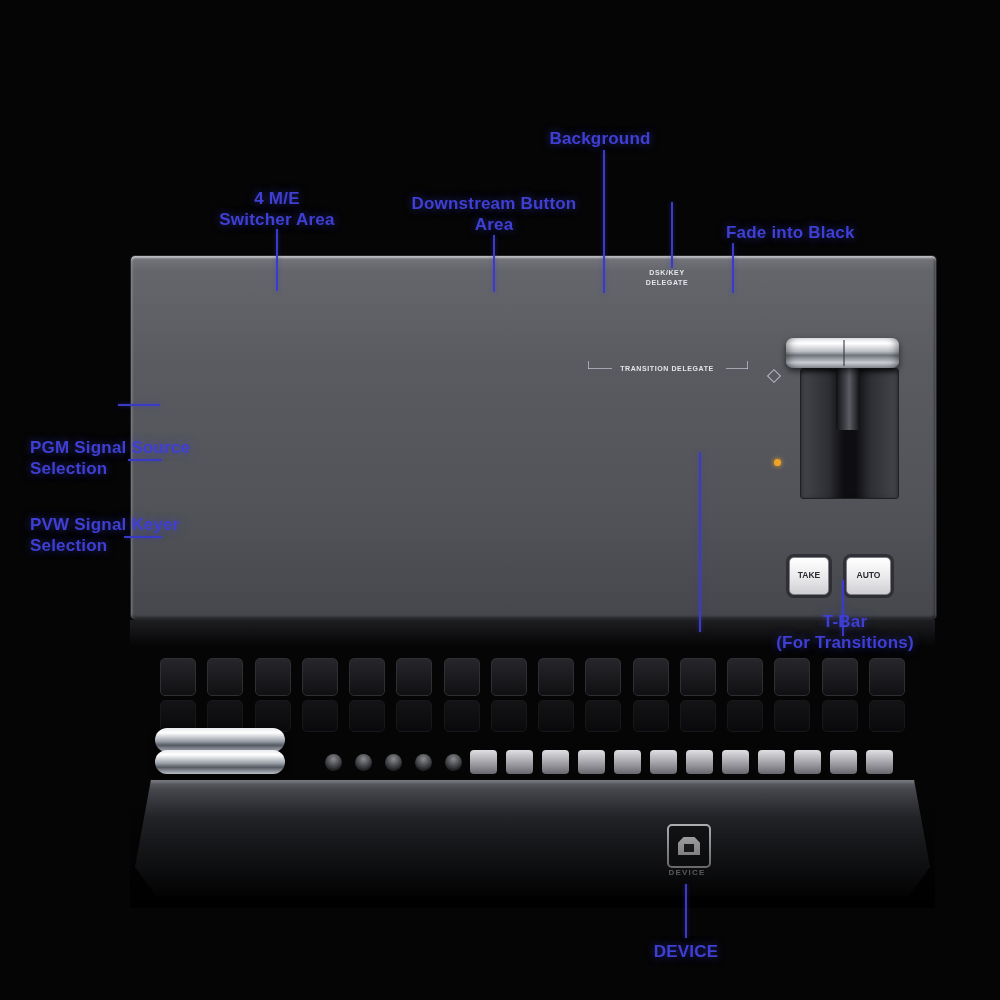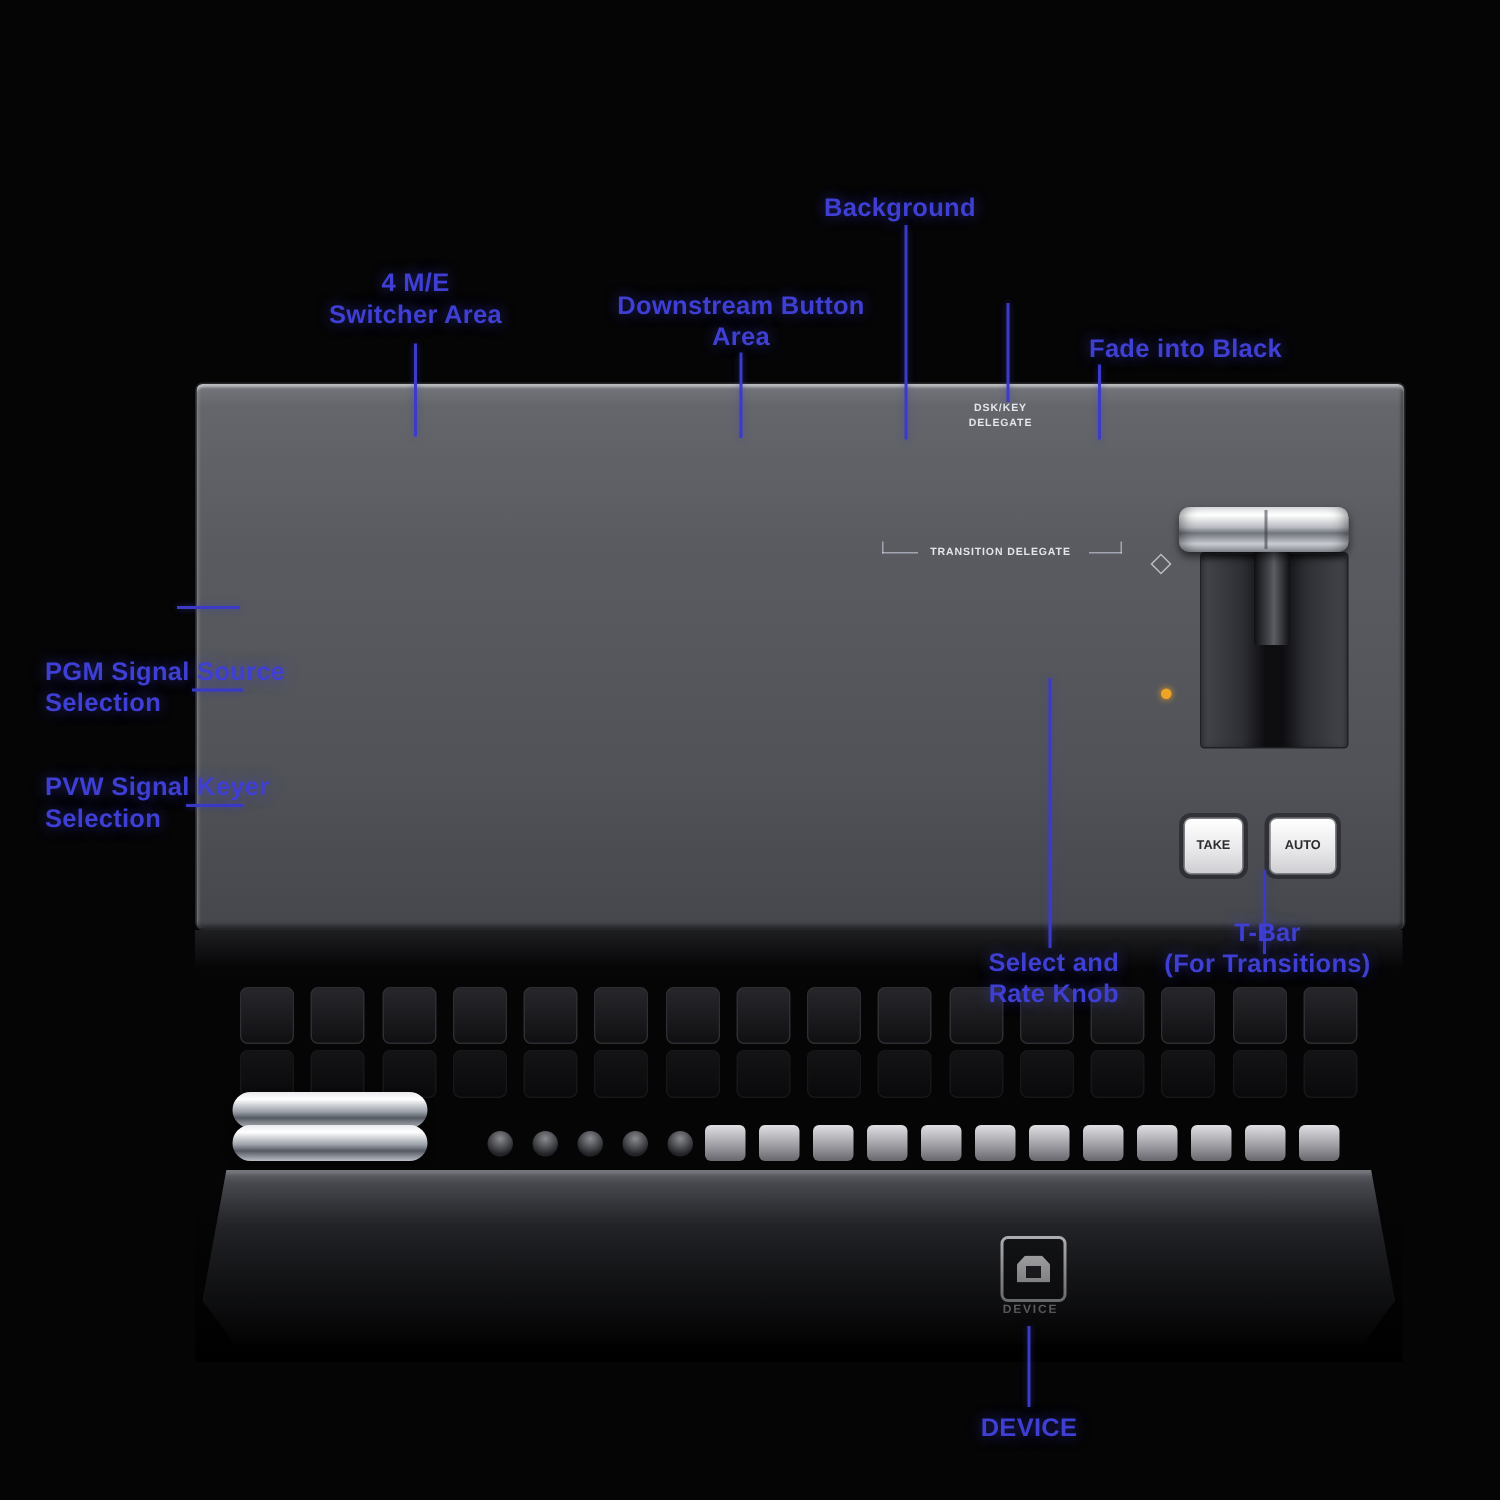--- a/index.html
+++ b/index.html
@@ -17,21 +17,21 @@
          box-shadow:inset 0 2px 2px rgba(255,255,255,.55),inset 0 -2px 3px rgba(0,0,0,.5),
                     inset 2px 0 2px rgba(255,255,255,.18),inset -2px 0 2px rgba(0,0,0,.3);}
   .gbox{position:absolute;border:1px solid rgba(185,195,225,.5);border-radius:3px;}
   .gtitle{position:absolute;top:-6px;left:50%;transform:translateX(-50%);background:#57595f;
           padding:0 5px;font-size:8px;font-weight:bold;color:#eceef2;letter-spacing:.8px;white-space:nowrap;}
   .krow{position:absolute;left:6px;right:6px;bottom:8px;display:flex;justify-content:space-between;align-items:flex-end;}
   .key{width:34px;height:34px;border-radius:5px;box-sizing:border-box;
        background:linear-gradient(180deg,#ffffff,#e9e9eb 55%,#cfcfd3);
        border:1px solid #7e7e84;color:#2b2b30;font-weight:bold;
        box-shadow:0 0 0 3px rgba(16,16,20,.45),inset 0 1px 1px #fff;
-       display:flex;flex-direction:column;align-items:center;justify-content:center;text-align:center;}
+       display:flex;flex-direction:column;align-items:center;justify-content:center;text-align:center;margin-top:12px;}
   .key span{display:block;line-height:1.1;}
   .sdkey{font-size:7.5px;letter-spacing:.2px;}
   .bus-row{position:absolute;left:8px;right:8px;bottom:9px;display:flex;justify-content:space-between;}
   .bus-key{height:37px;}
   .dsk-row{position:absolute;left:8px;right:8px;top:8px;display:flex;justify-content:space-between;}
   .key.dig .bl1{font-size:13px;}
   .key.sm .bl1{font-size:7px;letter-spacing:.2px;}
   .key.tw .bl1{font-size:6.5px;} .key.tw .bl2{font-size:8px;}
   .key.ic .bl1{font-size:7.5px;letter-spacing:-1px;} .key.ic .bl2{font-size:7px;}
   .bl2:empty{display:none;}
@@ -91,42 +91,38 @@
         background:linear-gradient(180deg,rgba(95,97,104,.28),rgba(0,0,0,0));}
 </style>
 </head>
 <body>
 
 <div class="stage">
 
   <div class="ann center" style="left:500px;top:128px;width:200px">
     <div>Background</div>
   </div>
-  <div class="ann center" style="left:187px;top:178px;width:180px">
+  <div class="ann center" style="left:187px;top:188px;width:180px">
     <div>4 M/E</div>
     <div>Switcher Area</div>
   </div>
   <div class="ann center" style="left:404px;top:193px;width:180px">
     <div>Downstream Button</div>
     <div>Area</div>
   </div>
   <div class="ann" style="left:726px;top:222px;width:180px">
     <div>Fade into Black</div>
   </div>
   <div class="ann" style="left:30px;top:437px;width:190px">
     <div>PGM Signal Source</div>
     <div>Selection</div>
   </div>
   <div class="ann" style="left:30px;top:514px;width:190px">
     <div>PVW Signal Keyer</div>
     <div>Selection</div>
-  </div>
-  <div class="ann center" style="left:630px;top:631px;width:145px">
-    <div>Select and</div>
-    <div>Rate Knob</div>
   </div>
   <div class="ann center" style="left:750px;top:611px;width:190px">
     <div>T-Bar</div>
     <div>(For Transitions)</div>
   </div>
   <div class="ann center" style="left:616px;top:941px;width:140px">
     <div>DEVICE</div>
   </div>
 
   <div class="cl" style="left:603px;top:150px;width:2px;height:143px"></div>

